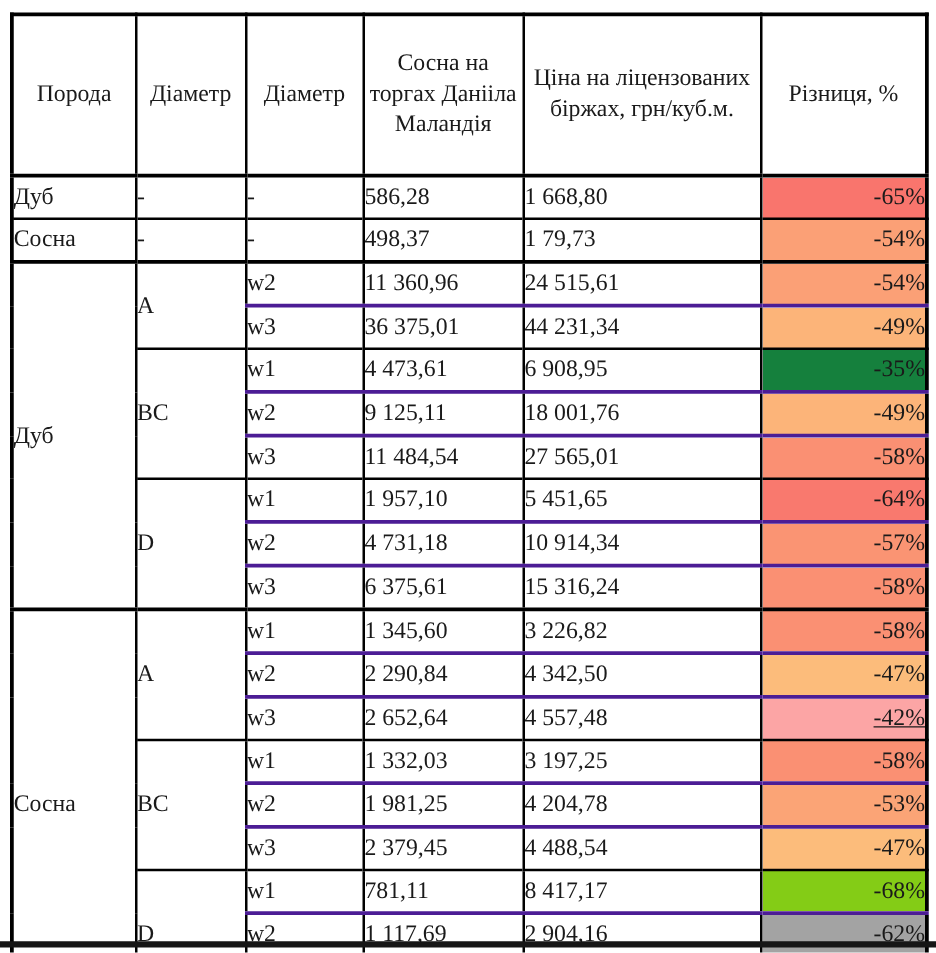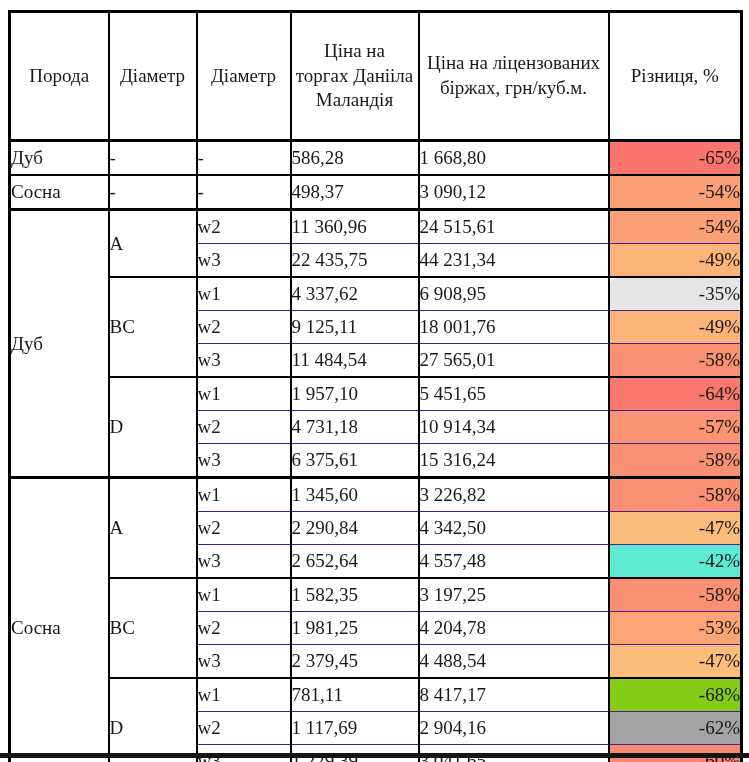--- a/index.html
+++ b/index.html
@@ -15,21 +15,21 @@
   .tbl th,.tbl td{
     border-left:2px solid #000;border-right:2px solid #000;
     border-top:0;border-bottom:0;
     padding:0;font-weight:normal;font-size:19px;overflow:hidden;
   }
   .tbl thead th{
     height:126px;text-align:center;vertical-align:middle;
     border-bottom:3px solid #000;line-height:1.3;padding:0 4px;
   }
   .tbl tbody td{height:32px;vertical-align:middle;background:#fff;}
-  tr.r-thin > td{border-top:1px solid #4c1d95;}
+  tr.r-thin > td{border-top:3px solid #4c1d95;}
   tr.r-med  > td{border-top:2px solid #000;}
   tr.r-thick> td{border-top:3px solid #000;}
   .c-species{text-align:left;padding-left:8px;}
   .c-quality{text-align:left;padding-left:16px;}
   .c-diam{text-align:left;padding-left:12px;}
   .c-num{text-align:left;padding-right:12px;}
   .c-diff{text-align:right;padding-left:12px;}
   .bottom-bar{
     position:absolute;left:0;top:753px;width:749px;height:5px;background:#161616;
   }
@@ -44,62 +44,62 @@
     <col style="width:94px">
     <col style="width:128px">
     <col style="width:190px">
     <col style="width:133px">
   </colgroup>
   <thead>
     <tr>
       <th>Порода</th>
       <th>Діаметр</th>
       <th>Діаметр</th>
-      <th>Ціна на торгах Данііла Маландія</th>
+      <th>Сосна на торгах Данііла Маландія</th>
       <th>Ціна на ліцензованих біржах, грн/куб.м.</th>
       <th>Різниця, %</th>
     </tr>
   </thead>
   <tbody>
       <tr>
         <td class="c-species">Дуб</td>
         <td class="c-quality">-</td>
         <td class="c-diam">-</td>
         <td class="c-num">586,28</td>
         <td class="c-num">1 668,80</td>
         <td class="c-diff" style="background: rgb(249, 117, 109);">-65%</td>
       </tr>
       <tr class="r-med">
         <td class="c-species">Сосна</td>
         <td class="c-quality">-</td>
         <td class="c-diam">-</td>
         <td class="c-num">498,37</td>
-        <td class="c-num">3 090,12</td>
+        <td class="c-num">1 79,73</td>
         <td class="c-diff" style="background: rgb(251, 160, 118);">-54%</td>
       </tr>
       <tr class="r-thick">
         <td class="c-species" rowspan="8">Дуб</td>
         <td class="c-quality" rowspan="2">A</td>
         <td class="c-diam">w2</td>
         <td class="c-num">11 360,96</td>
         <td class="c-num">24 515,61</td>
         <td class="c-diff" style="background: rgb(251, 160, 118);">-54%</td>
       </tr>
       <tr class="r-thin">
         <td class="c-diam">w3</td>
-        <td class="c-num">22 435,75</td>
+        <td class="c-num">36 375,01</td>
         <td class="c-num">44 231,34</td>
         <td class="c-diff" style="background: rgb(252, 180, 121);">-49%</td>
       </tr>
       <tr class="r-med">
         <td class="c-quality" rowspan="3">BC</td>
         <td class="c-diam">w1</td>
-        <td class="c-num">4 337,62</td>
+        <td class="c-num">4 473,61</td>
         <td class="c-num">6 908,95</td>
-        <td class="c-diff" style="background: #e5e5e5; border-radius: 10px;">-35%</td>
+        <td class="c-diff" style="background: #15803d;">-35%</td>
       </tr>
       <tr class="r-thin">
         <td class="c-diam">w2</td>
         <td class="c-num">9 125,11</td>
         <td class="c-num">18 001,76</td>
         <td class="c-diff" style="background: rgb(252, 180, 121);">-49%</td>
       </tr>
       <tr class="r-thin">
         <td class="c-diam">w3</td>
         <td class="c-num">11 484,54</td>
@@ -136,26 +136,26 @@
       <tr class="r-thin">
         <td class="c-diam">w2</td>
         <td class="c-num">2 290,84</td>
         <td class="c-num">4 342,50</td>
         <td class="c-diff" style="background: rgb(252, 188, 123);">-47%</td>
       </tr>
       <tr class="r-thin">
         <td class="c-diam">w3</td>
         <td class="c-num">2 652,64</td>
         <td class="c-num">4 557,48</td>
-        <td class="c-diff" style="background: #5eead4;">-42%</td>
+        <td class="c-diff" style="background: #fca5a5; text-decoration: underline;">-42%</td>
       </tr>
       <tr class="r-med">
         <td class="c-quality" rowspan="3">BC</td>
         <td class="c-diam">w1</td>
-        <td class="c-num">1 582,35</td>
+        <td class="c-num">1 332,03</td>
         <td class="c-num">3 197,25</td>
         <td class="c-diff" style="background: rgb(250, 144, 115);">-58%</td>
       </tr>
       <tr class="r-thin">
         <td class="c-diam">w2</td>
         <td class="c-num">1 981,25</td>
         <td class="c-num">4 204,78</td>
         <td class="c-diff" style="background: rgb(251, 164, 118);">-53%</td>
       </tr>
       <tr class="r-thin">

